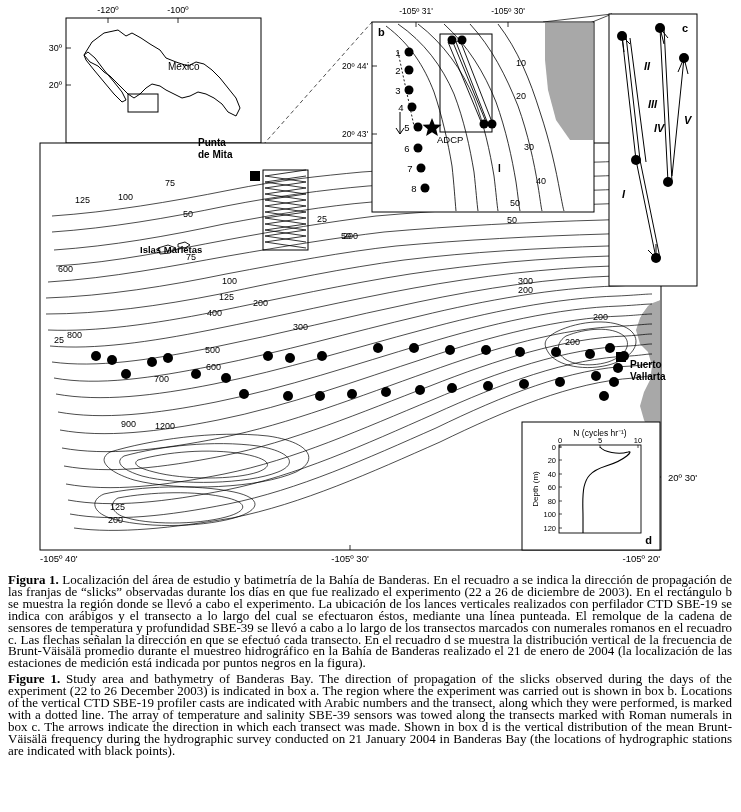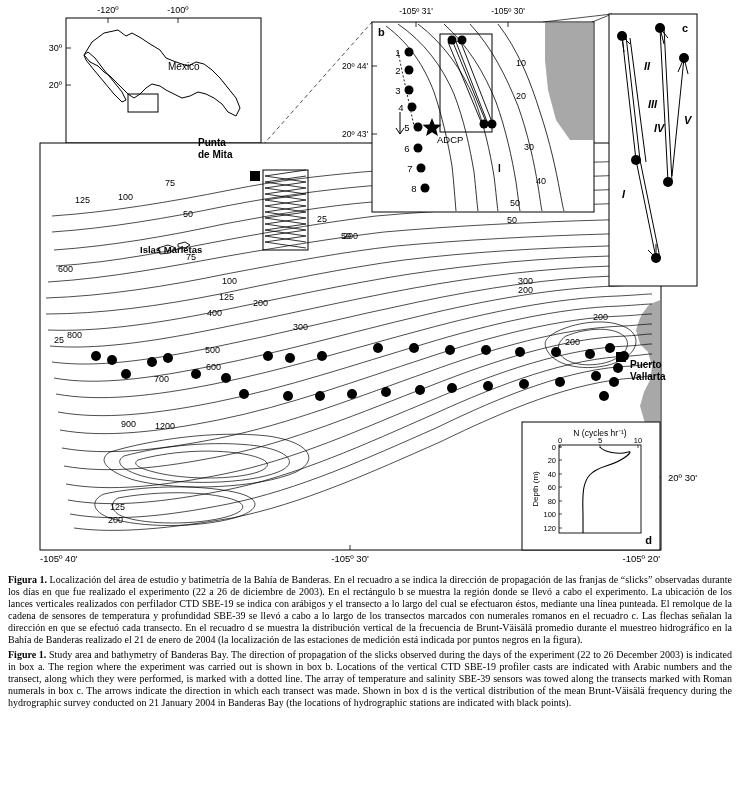--- a/index.html
+++ b/index.html
@@ -8,21 +8,21 @@
     background:#ffffff;
     font-family:"Liberation Serif", serif;
     color:#000;
     position:relative;
     overflow:hidden;
   }
   .figwrap{position:absolute;left:0;top:0;width:701px;height:570px;}
   .figsvg{position:absolute;left:0;top:0;}
   .caption{
     position:absolute;left:8px;top:574px;width:724px;
-    font-size:10px;line-height:11.9px;text-align:justify;
+    font-size:13px;line-height:11.9px;text-align:justify;
   }
   .caption p{margin:0 0 1px 0;}
   .caption .lead{font-weight:bold;}
   .capblock{margin-bottom:4px;}
 </style>
 </head>
 <body>
 
 <div class="figwrap">
   <svg class="figsvg" width="741" height="570" viewBox="0 0 741 570" xmlns="http://www.w3.org/2000/svg" font-family="Liberation Sans, sans-serif">

